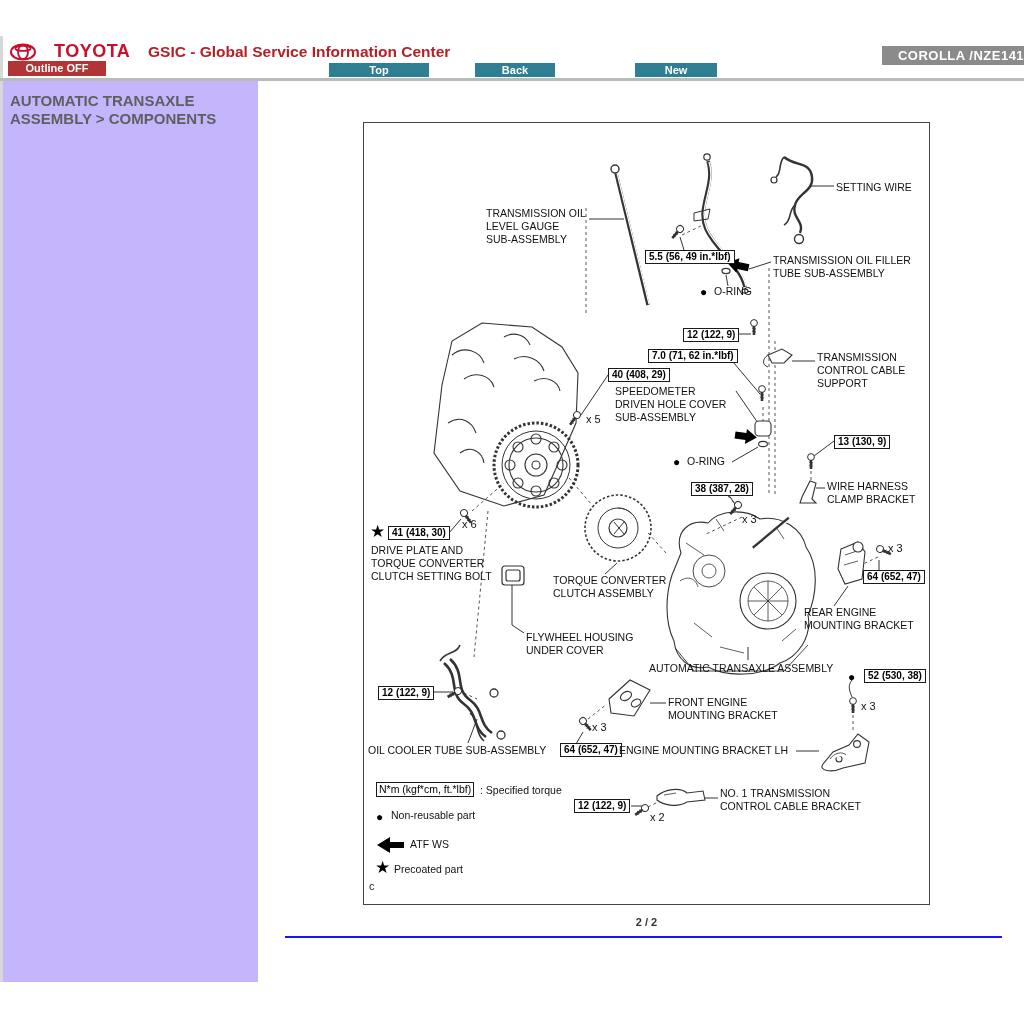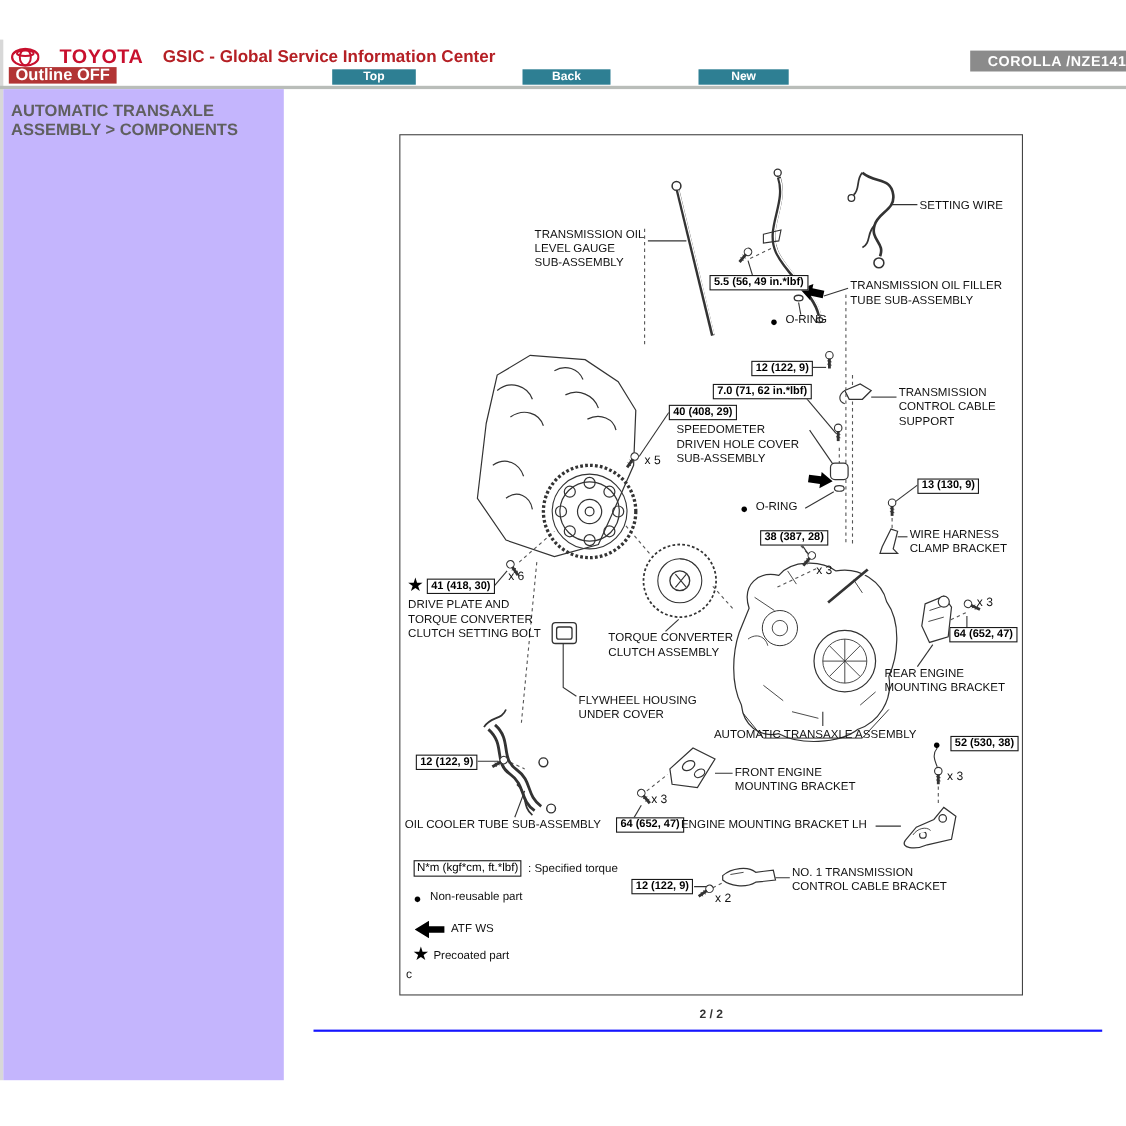--- a/index.html
+++ b/index.html
@@ -5,24 +5,24 @@
   * { box-sizing: border-box; margin: 0; padding: 0; }
   html,body { width:1024px; height:1024px; background:#fff;
     font-family:"Liberation Sans", sans-serif; position:relative; overflow:hidden; }
 
   
   .left-edge { position:absolute; left:0; top:36px; width:3px; height:946px; background:#d8d8d8; }
   .brand { position:absolute; left:10px; top:41px; display:flex; align-items:center; gap:18px; }
   .brand-text { color:#c8102e; font-weight:bold; font-size:18px; letter-spacing:0.5px; }
   .gsic-title { position:absolute; left:148px; top:43px; color:#b52025; font-weight:bold; font-size:15.5px; }
   .btn-red { position:absolute; left:8px; top:61px; width:98px; height:15px; background:#b23535;
-    color:#fff; font-weight:bold; font-size:15px; text-align:center; line-height:15px; cursor:pointer; }
+    color:#fff; font-weight:bold; font-size:11px; text-align:center; line-height:15px; cursor:pointer; }
   .btn-teal { position:absolute; top:63px; height:14px; background:#2e7f93; color:#fff;
     font-weight:bold; font-size:11px; text-align:center; line-height:14px; cursor:pointer; }
-  #btn-top  { left:302px; width:76px; }
+  #btn-top  { left:329px; width:100px; }
   #btn-back { left:475px; width:80px; }
   #btn-new  { left:635px; width:82px; }
   .vehicle-badge { position:absolute; left:882px; top:46px; width:158px; height:19px; background:#8b8b8b;
     color:#fff; font-weight:bold; font-size:13px; text-align:center; line-height:19px; letter-spacing:0.5px; }
   .header-divider { position:absolute; left:0; top:78px; width:1024px; height:3px; background:#b9bdb9; }
 
   
   .sidebar { position:absolute; left:3px; top:81px; width:255px; height:901px; background:#c4b5fd; }
   .sidebar-title { padding:11px 6px 0 7px; color:#5f5f5f; font-weight:bold; font-size:15px;
     line-height:18px; white-space:pre-line; }

